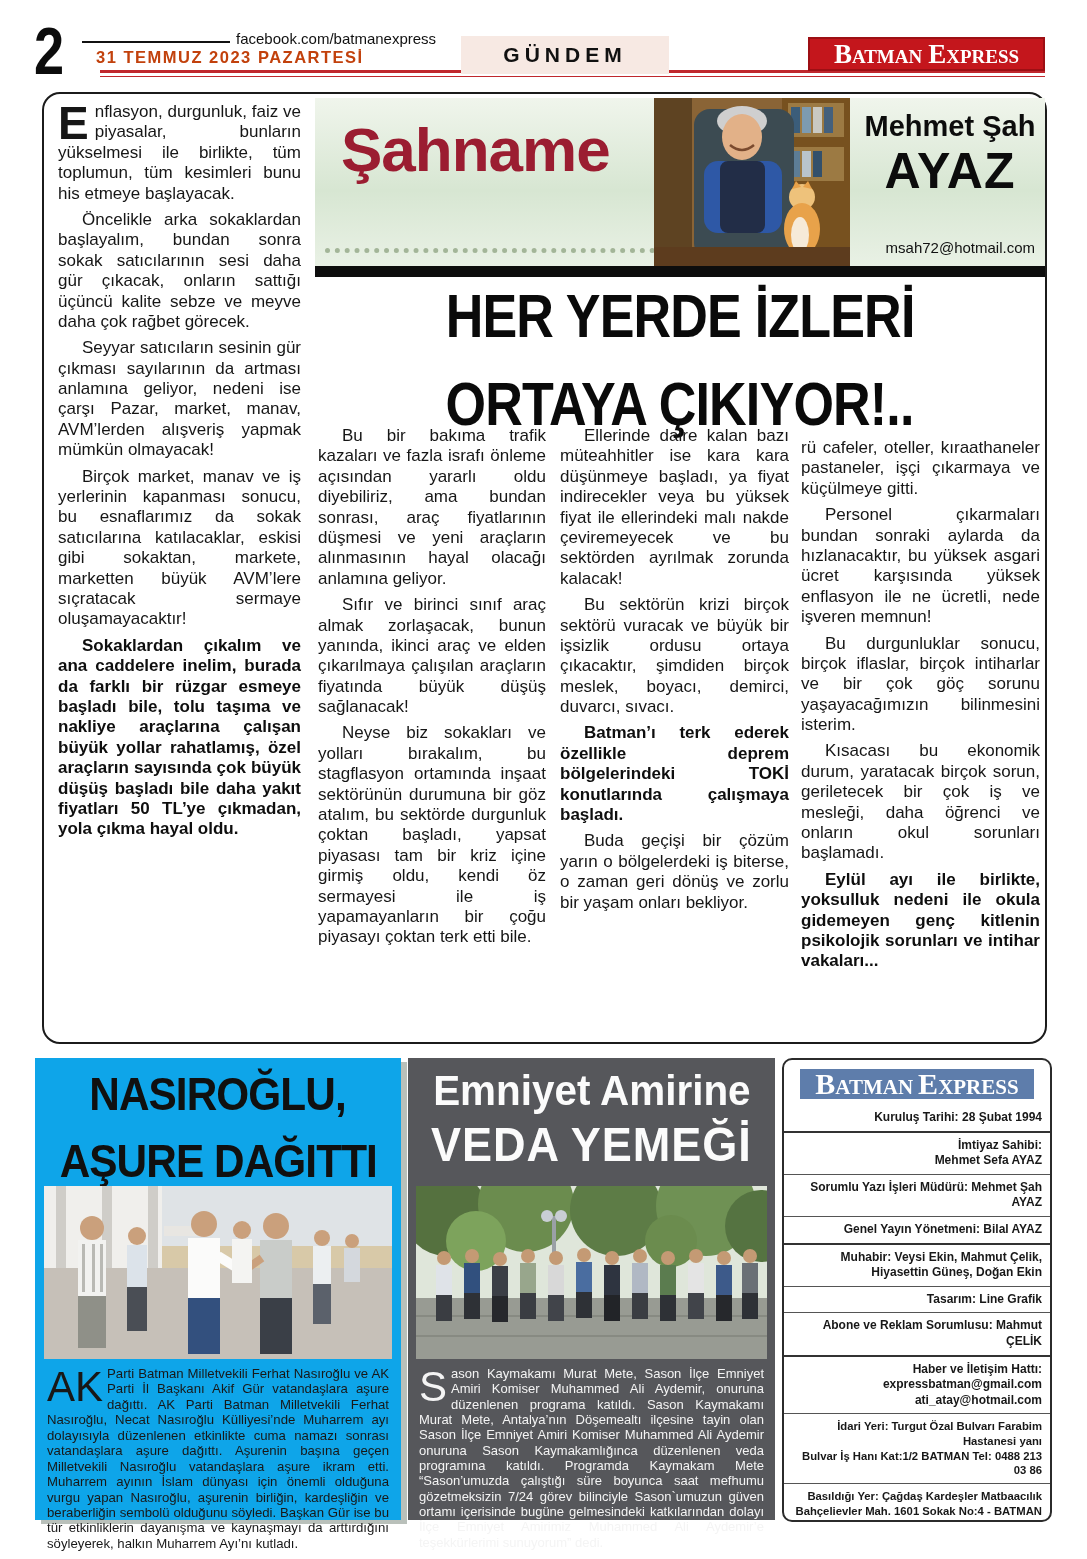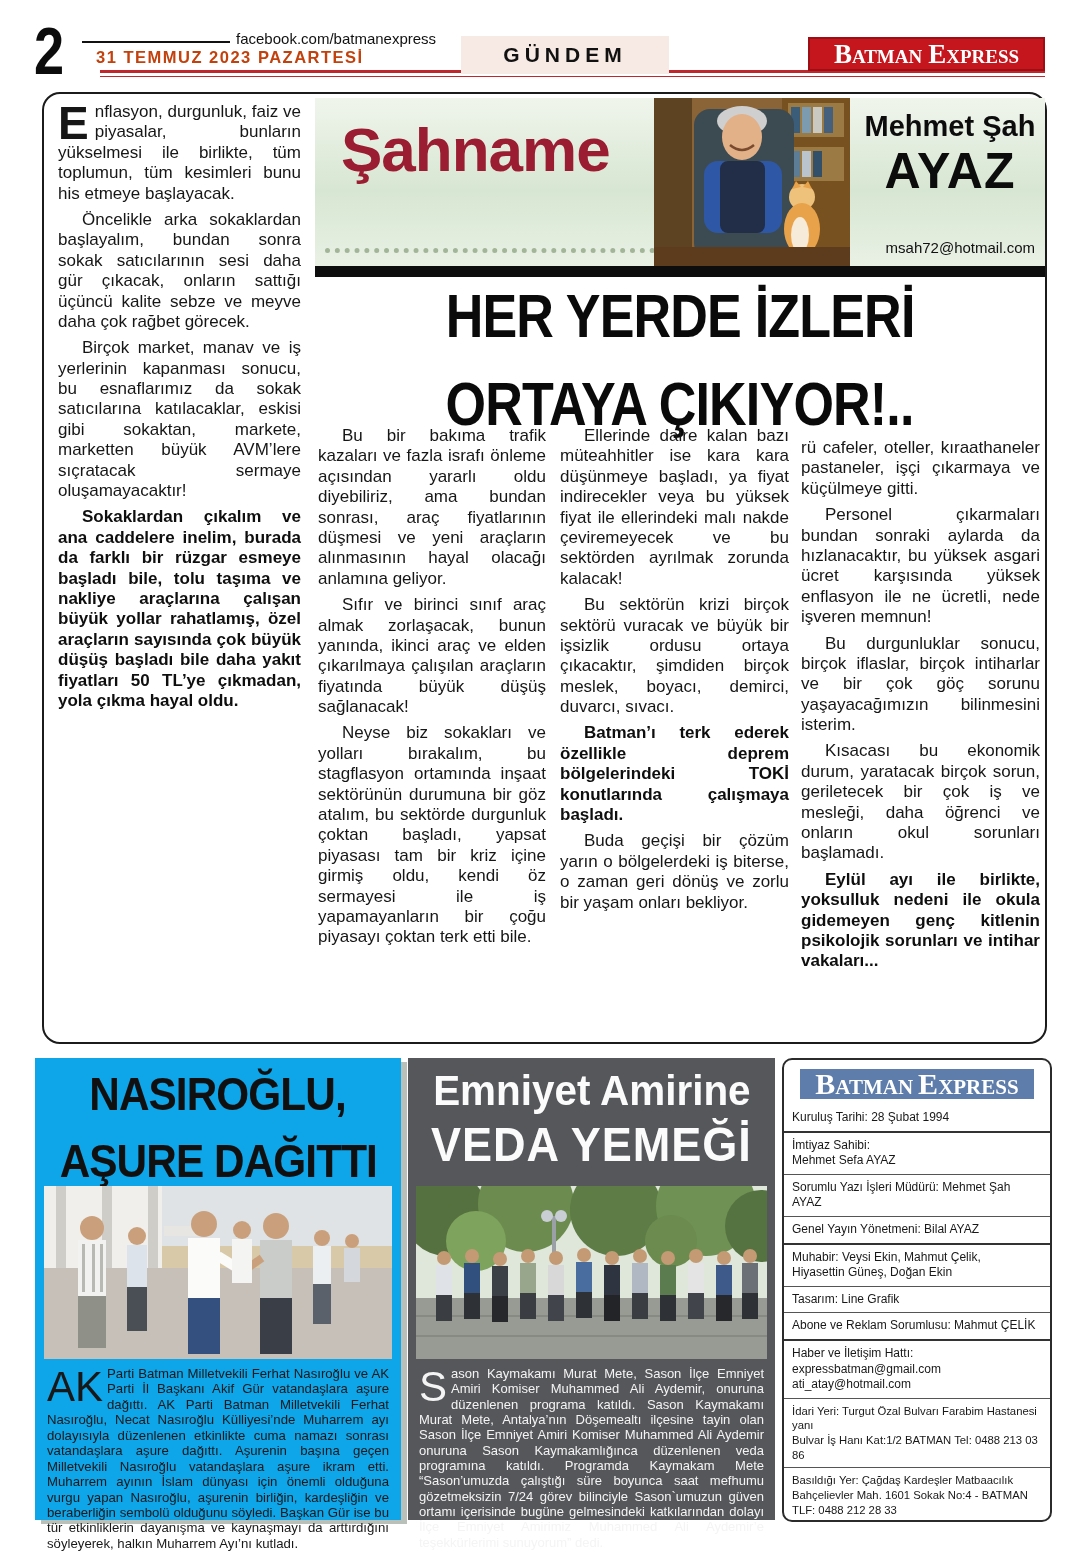--- a/index.html
+++ b/index.html
@@ -79,21 +79,21 @@
   .story-mid .caption { position:absolute; left:11px; top:308px; width:345px; text-align:justify;
     font-size:13px; line-height:1.18; color:#f4f4f4; }
 
   
   .masthead { position:absolute; left:782px; top:1058px; width:270px; height:464px; background:#fff;
     border:2.5px solid #2b2b2b; border-radius:10px; display:flex; flex-direction:column; overflow:hidden; }
   .mh-logo { margin:9px auto 6px auto; width:234px; height:36px; background:#5e7dab;
     display:flex; align-items:center; justify-content:center; gap:5px; }
   .mh-logo .brandword { font-size:21px; }
   .mh-logo .brandword::first-letter { font-size:30px; }
-  .mrow { text-align:left; font-size:12px; font-weight:400; color:#181818; padding:5px 8px;
+  .mrow { text-align:right; font-size:12px; font-weight:700; color:#181818; padding:5px 8px;
     white-space:pre-line; line-height:1.3; border-bottom:1px solid #555; }
   .mrow.thick { border-bottom:2.5px solid #333; }
   .mrow.small { font-size:11.3px; }
 </style>
 </head>
 <body>
 
 <div id="page">
 
   <div class="page-num">2</div>
@@ -148,20 +148,21 @@
   <div class="black-bar"></div>
 
   <div class="headline">
     <span class="hl">HER YERDE İZLERİ</span><br>
     <span class="hl">ORTAYA ÇIKIYOR!..</span>
   </div>
 
   <div class="col col-1">
     <p class="dc"><span class="dropcap">E</span><span>nflasyon, durgunluk, faiz ve piyasalar, bunların yükselmesi ile birlikte, tüm toplumun, tüm kesimleri bunu his etmeye başlayacak.</span></p>
     <p>Öncelikle arka sokaklardan başlayalım, bundan sonra sokak satıcılarının sesi daha gür çıkacak, onların sattığı üçüncü kalite sebze ve meyve daha çok rağbet görecek.</p>
+    <p>Seyyar satıcıların sesinin gür çıkması sayılarının da artması anlamına geliyor, nedeni ise çarşı Pazar, market, manav, AVM’lerden alışveriş yapmak mümkün olmayacak!</p>
     <p>Birçok market, manav ve iş yerlerinin kapanması sonucu, bu esnaflarımız da sokak satıcılarına katılacaklar, eskisi gibi sokaktan, markete, marketten büyük AVM’lere sıçratacak sermaye oluşamayacaktır!</p>
     <p class="bold">Sokaklardan çıkalım ve ana caddelere inelim, burada da farklı bir rüzgar esmeye başladı bile, tolu taşıma ve nakliye araçlarına çalışan büyük yollar rahatlamış, özel araçların sayısında çok büyük düşüş başladı bile daha yakıt fiyatları 50 TL’ye çıkmadan, yola çıkma hayal oldu.</p>
   </div>
 
   <div class="col col-2">
     <p>Bu bir bakıma trafik kazaları ve fazla israfı önleme açısından yararlı oldu diyebiliriz, ama bundan sonrası, araç fiyatlarının düşmesi ve yeni araçların alınmasının hayal olacağı anlamına geliyor.</p>
     <p>Sıfır ve birinci sınıf araç almak zorlaşacak, bunun yanında, ikinci araç ve elden çıkarılmaya çalışılan araçların fiyatında büyük düşüş sağlanacak!</p>
     <p>Neyse biz sokakları ve yolları bırakalım, bu stagflasyon ortamında inşaat sektörünün durumuna bir göz atalım, bu sektörde durgunluk çoktan başladı, yapsat piyasası tam bir kriz içine girmiş oldu, kendi öz sermayesi ile iş yapamayanların bir çoğu piyasayı çoktan terk etti bile.</p>
   </div>
 

